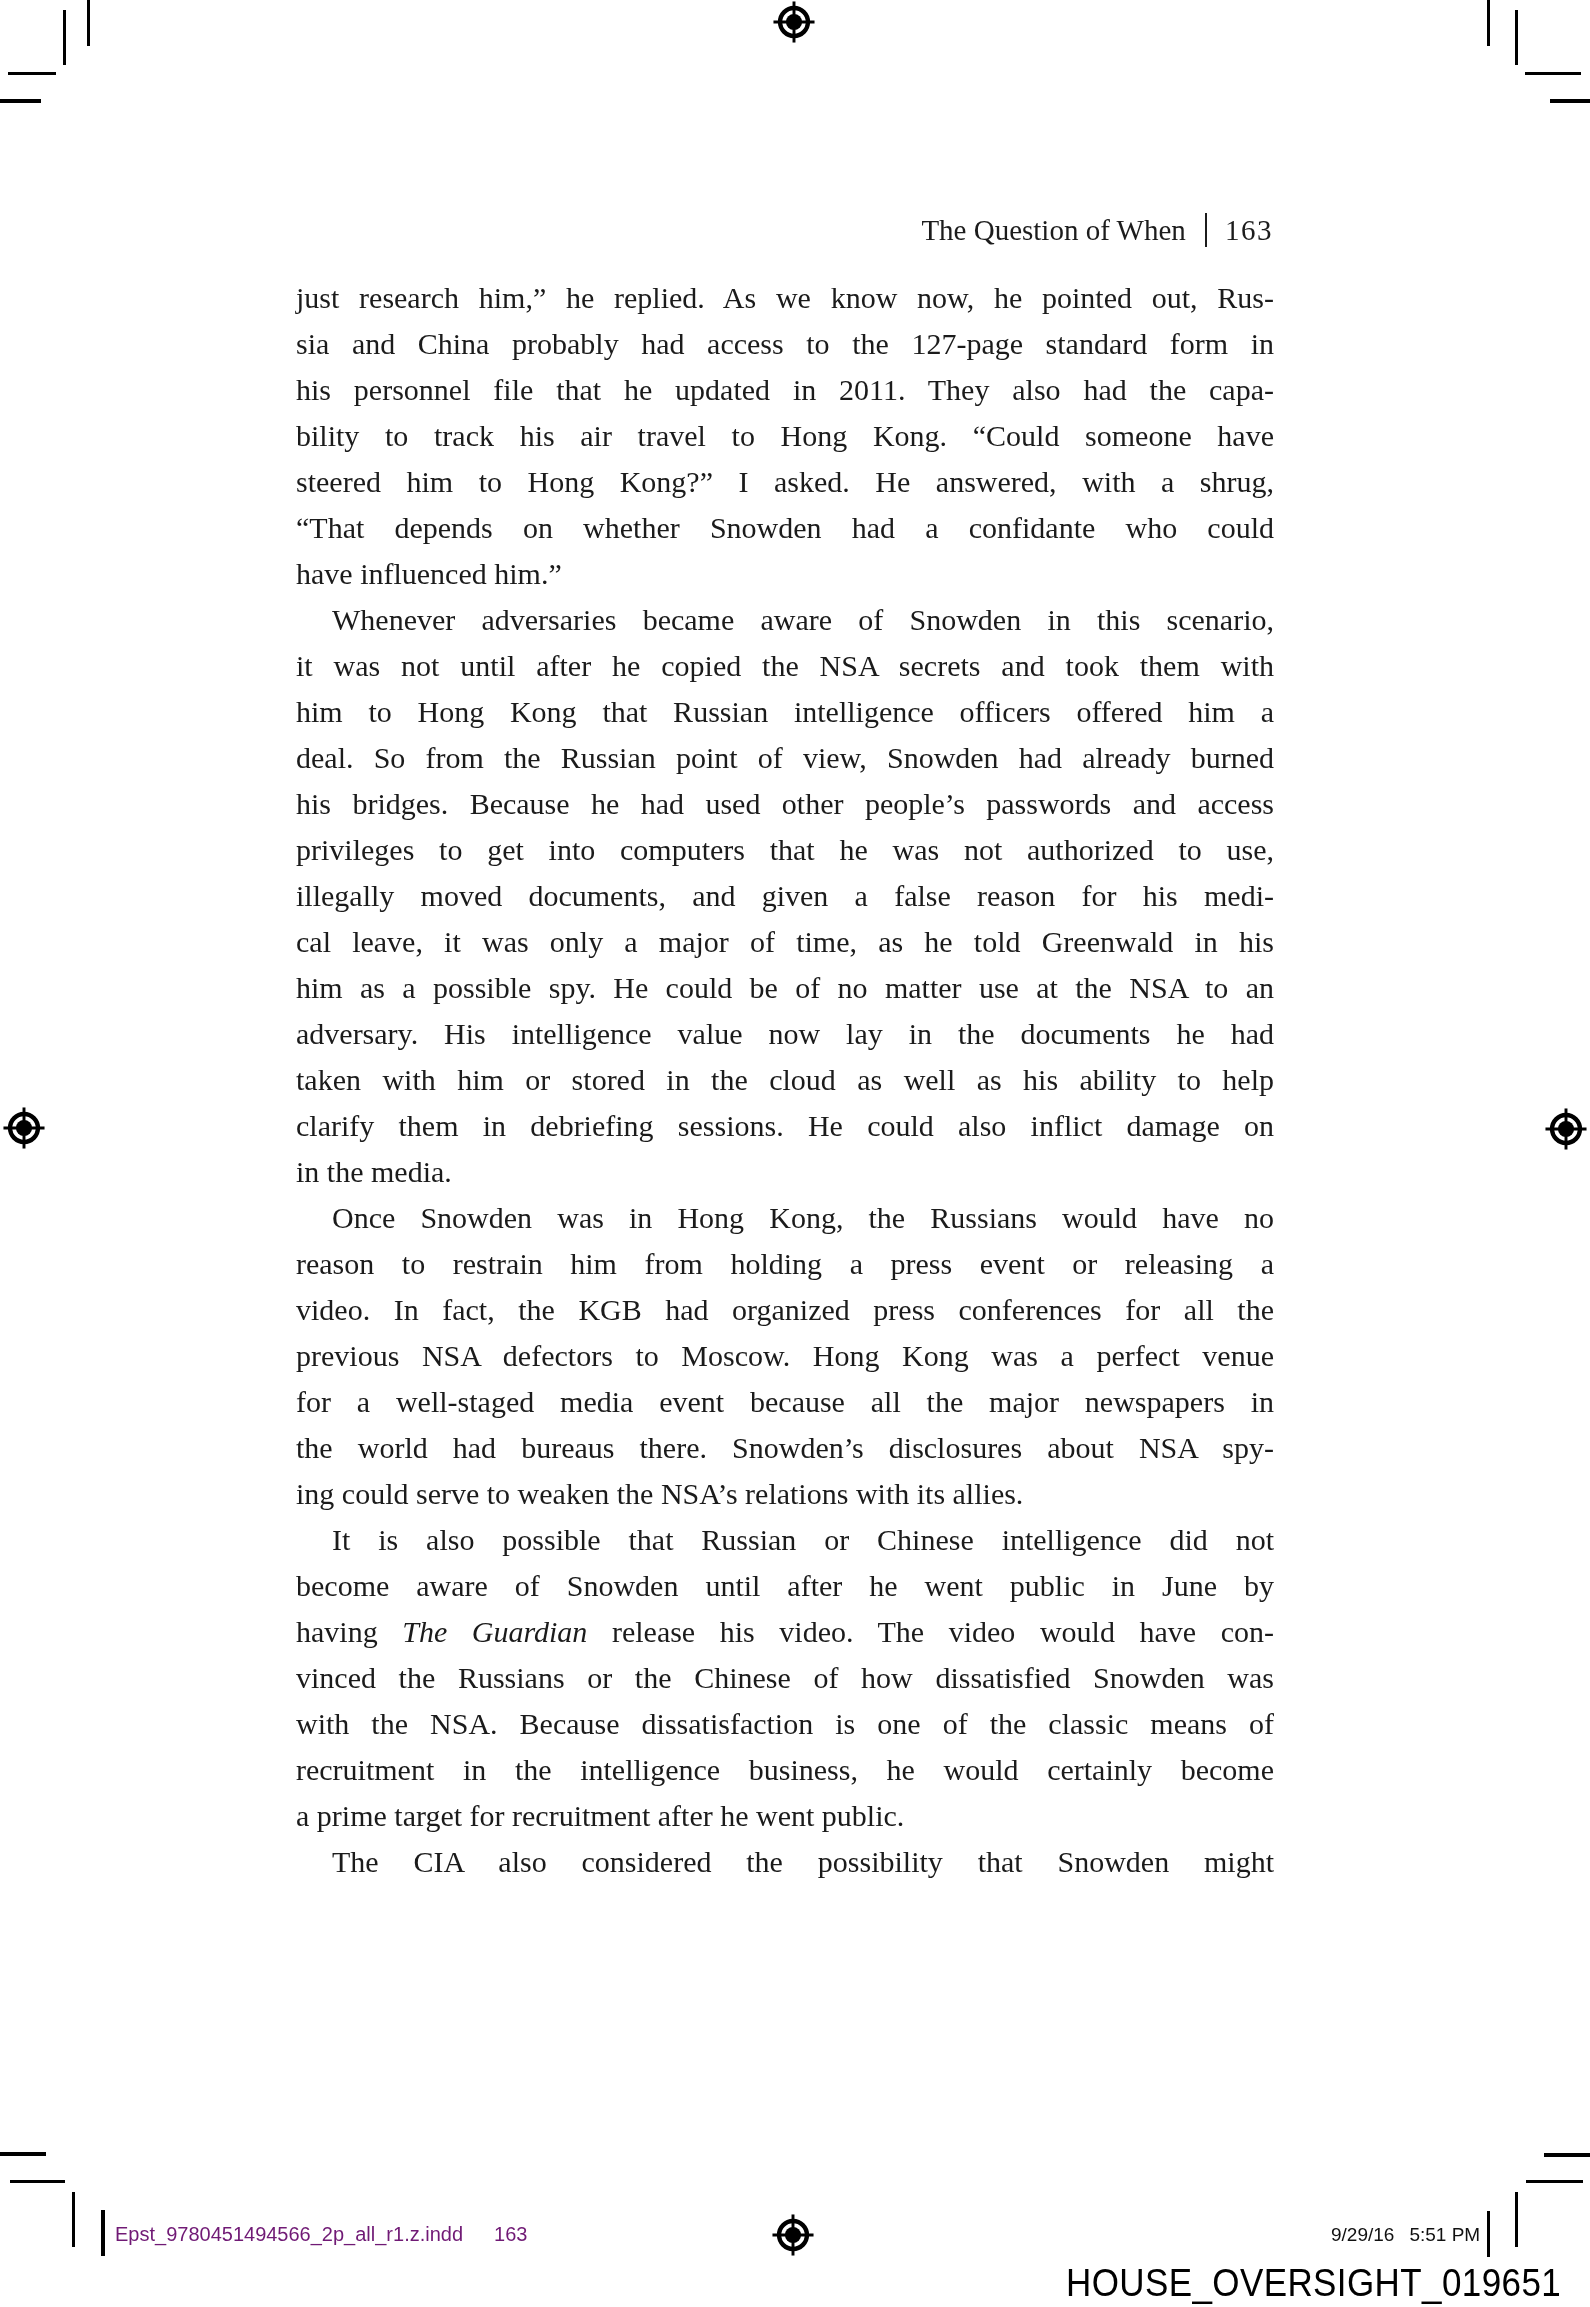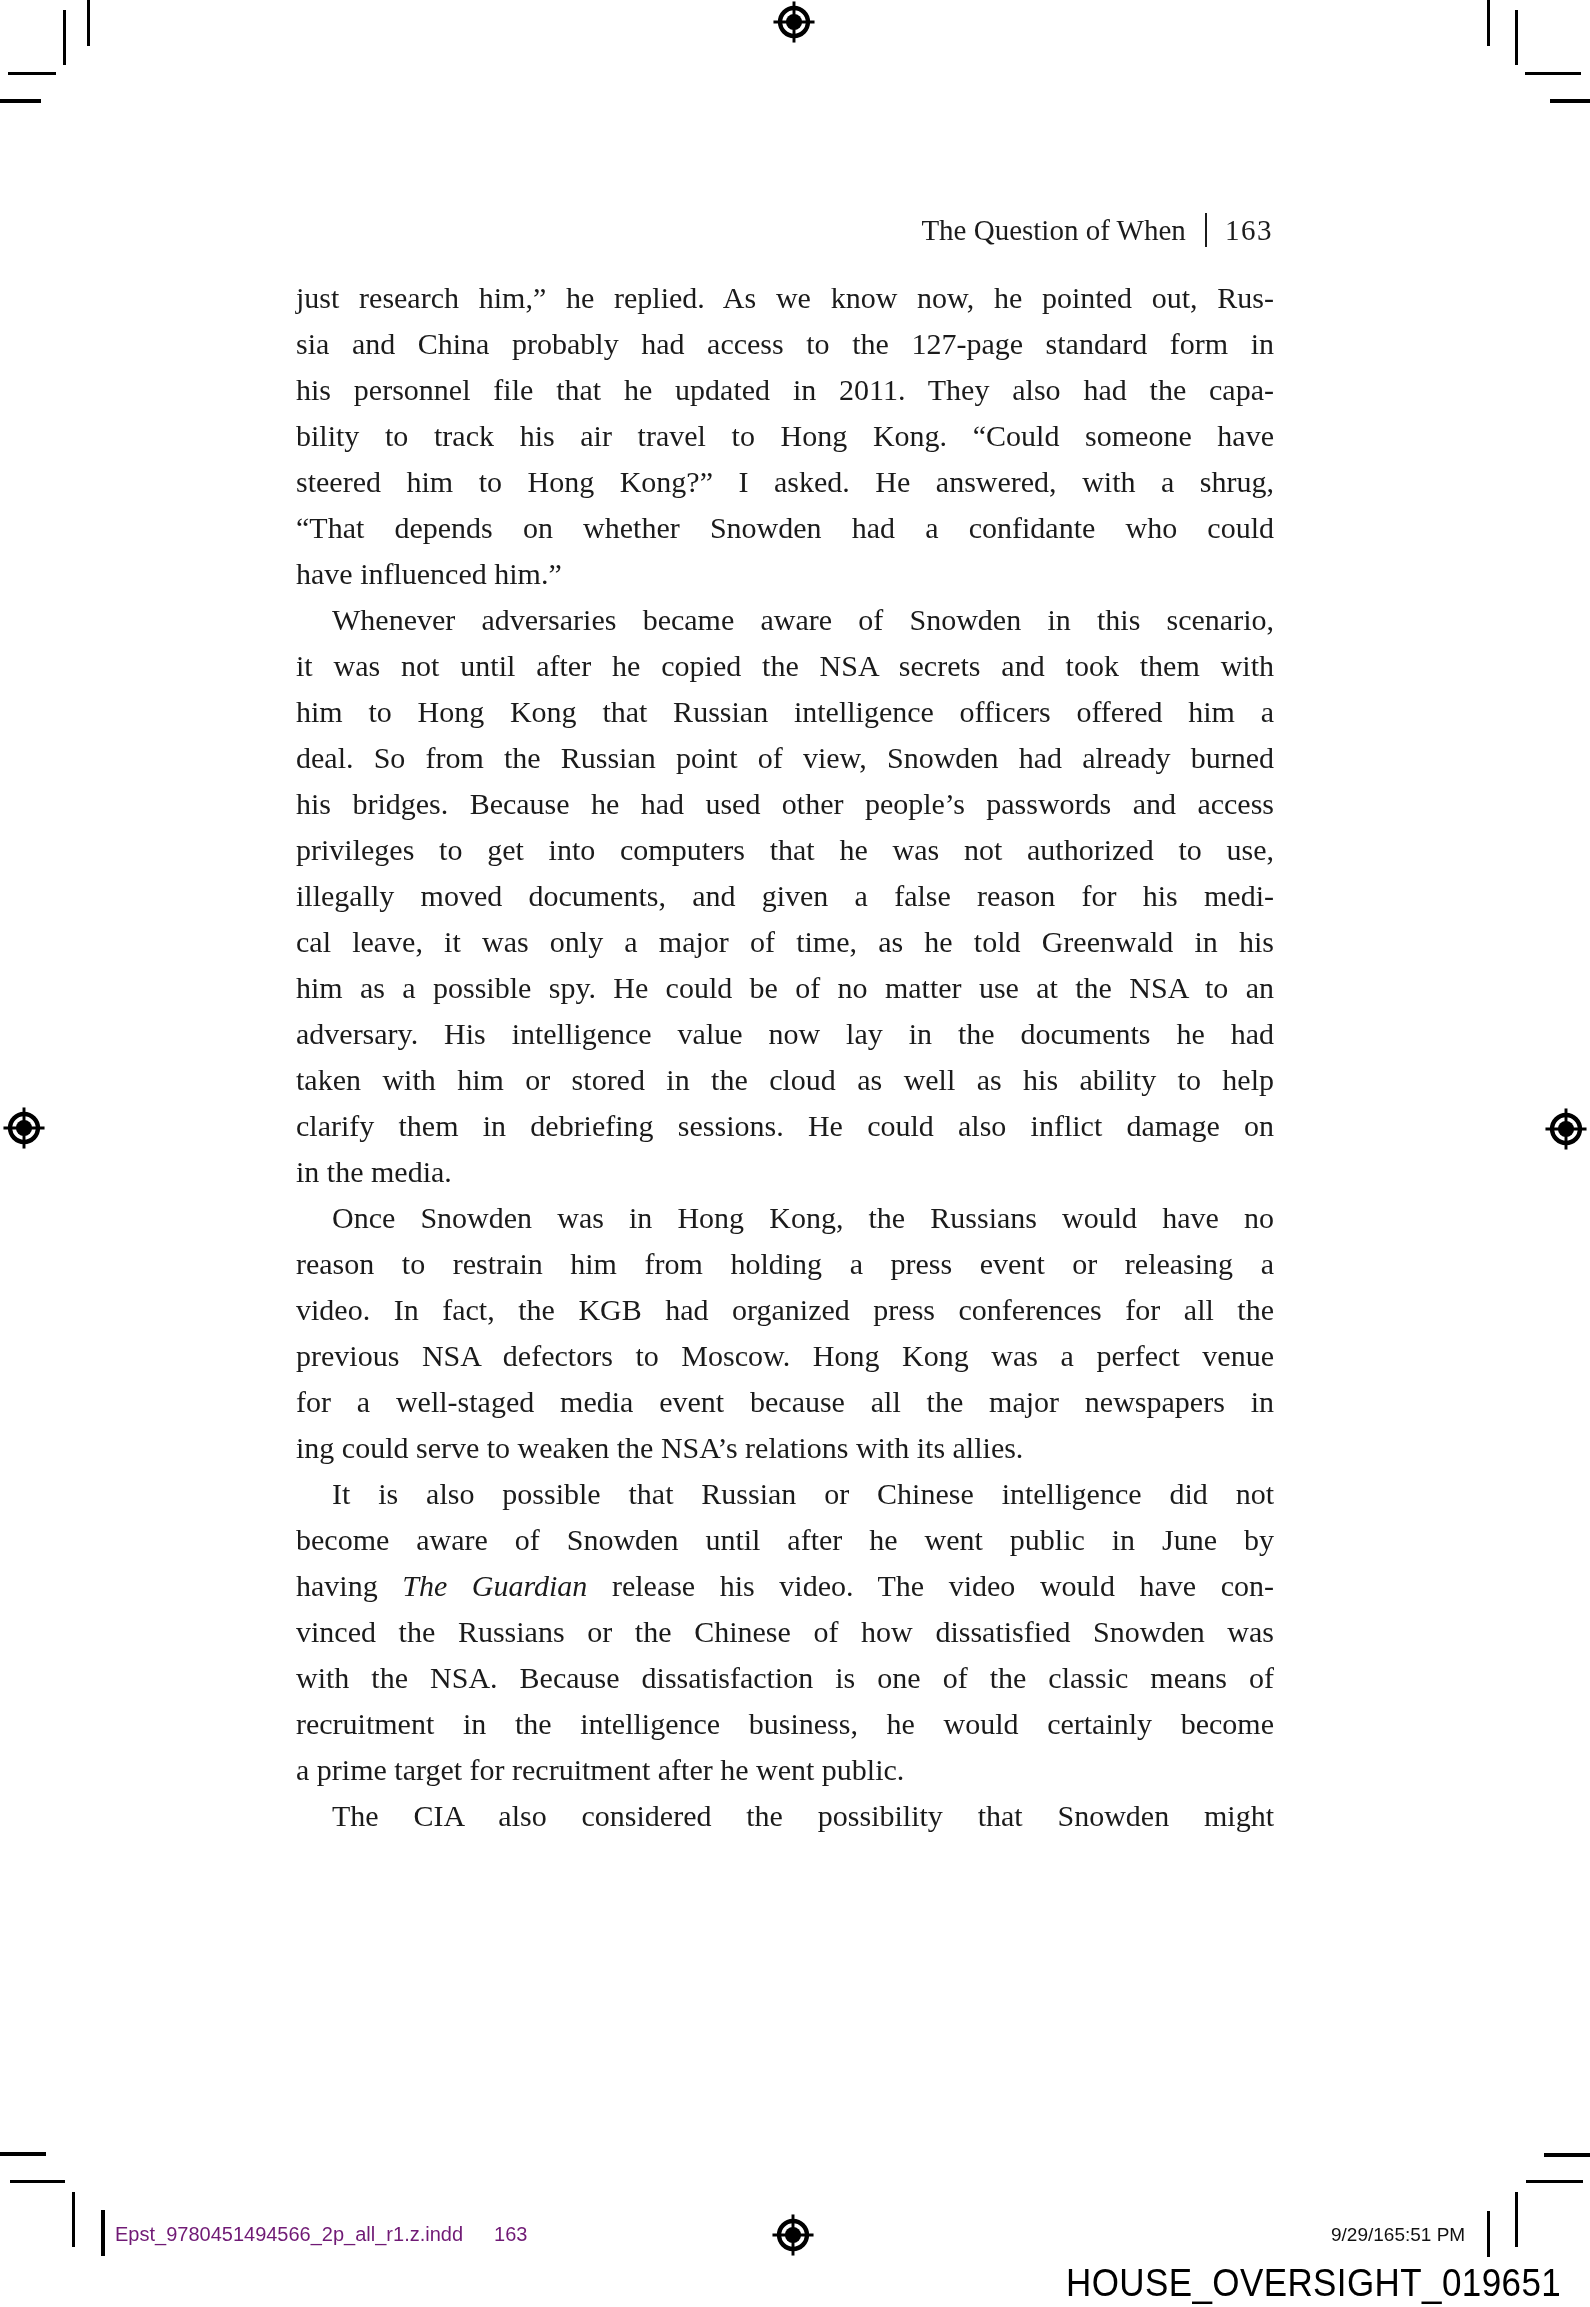--- a/index.html
+++ b/index.html
@@ -59,21 +59,21 @@
     white-space: nowrap;
   }
   .footer-file .fpage { margin-left: 31px; }
   .footer-time {
     position: absolute;
     left: 1331px; top: 2224px;
     font-family: "Liberation Sans", sans-serif;
     font-size: 19px; color: #111;
     white-space: nowrap;
   }
-  .footer-time .ftime { }
+  .footer-time .ftime { margin-left: 15px; }
   .bates {
     position: absolute;
     left: 1066px; top: 2260px;
     font-family: "Liberation Sans", sans-serif;
     font-size: 35px; color: #000;
     white-space: nowrap;
     transform: scaleY(1.12);
     transform-origin: left top;
     letter-spacing: 0.4px;
   }
@@ -154,20 +154,21 @@
       <div class="line just">taken with him or stored in the cloud as well as his ability to help</div>
       <div class="line just">clarify them in debriefing sessions. He could also inflict damage on</div>
       <div class="line">in the media.</div>
     </div>
     <div>
       <div class="line just indent">Once Snowden was in Hong Kong, the Russians would have no</div>
       <div class="line just">reason to restrain him from holding a press event or releasing a</div>
       <div class="line just">video. In fact, the KGB had organized press conferences for all the</div>
       <div class="line just">previous NSA defectors to Moscow. Hong Kong was a perfect venue</div>
       <div class="line just">for a well-staged media event because all the major newspapers in</div>
+      <div class="line just">the world had bureaus there. Snowden’s disclosures about NSA spy-</div>
       <div class="line">ing could serve to weaken the NSA’s relations with its allies.</div>
     </div>
     <div>
       <div class="line just indent">It is also possible that Russian or Chinese intelligence did not</div>
       <div class="line just">become aware of Snowden until after he went public in June by</div>
       <div class="line just">having <em>The Guardian</em> release his video. The video would have con-</div>
       <div class="line just">vinced the Russians or the Chinese of how dissatisfied Snowden was</div>
       <div class="line just">with the NSA. Because dissatisfaction is one of the classic means of</div>
       <div class="line just">recruitment in the intelligence business, he would certainly become</div>
       <div class="line">a prime target for recruitment after he went public.</div>

